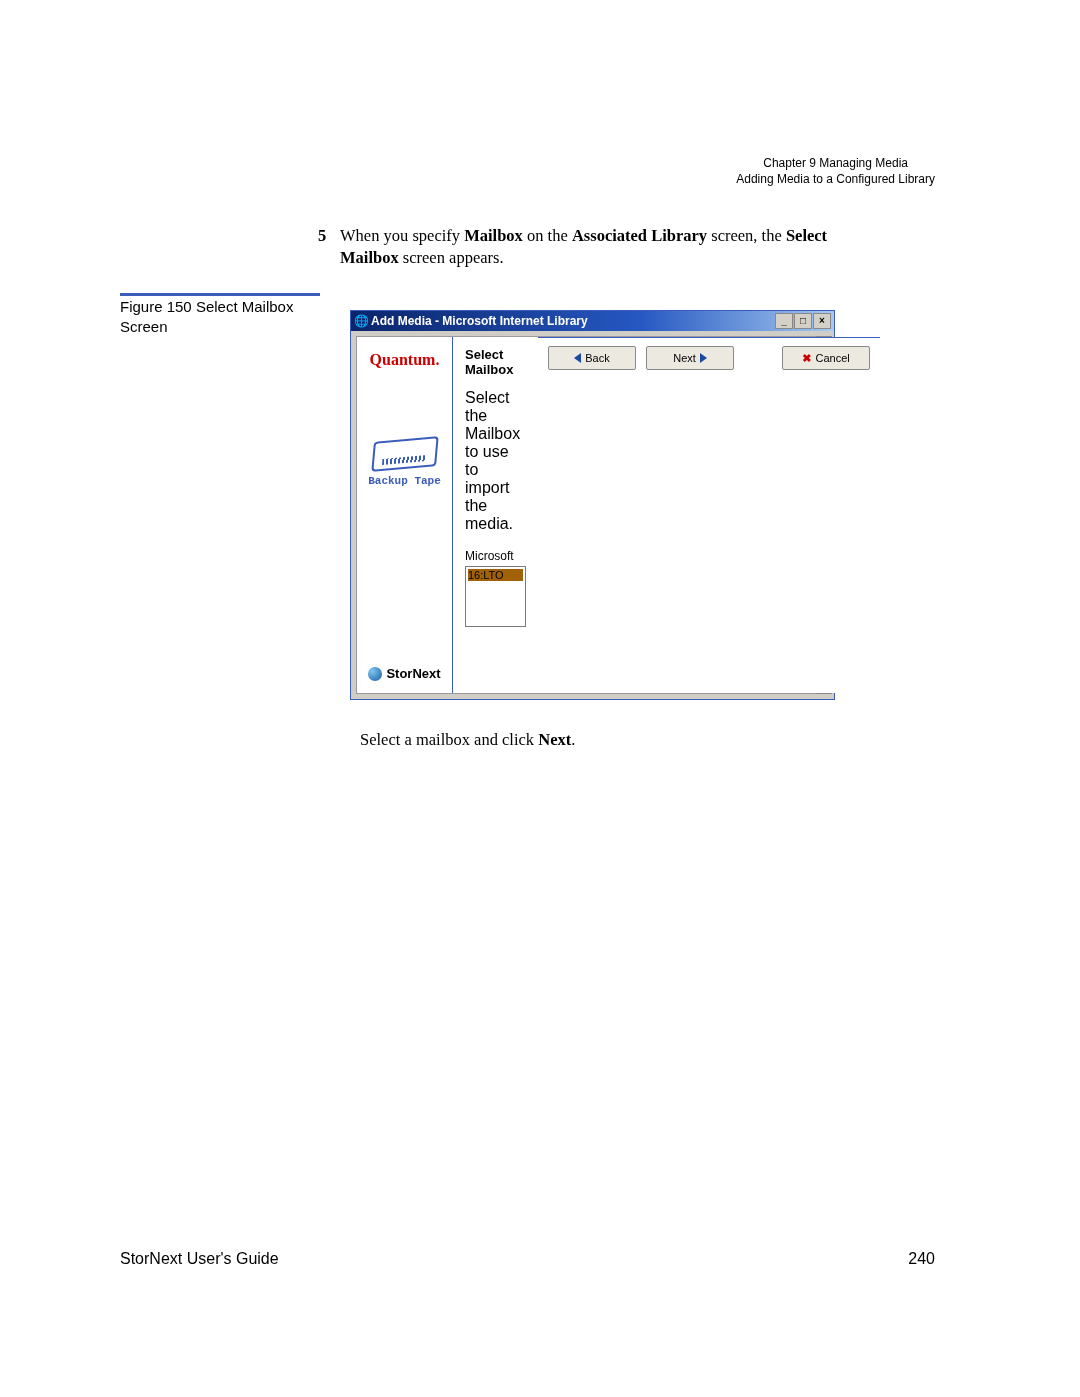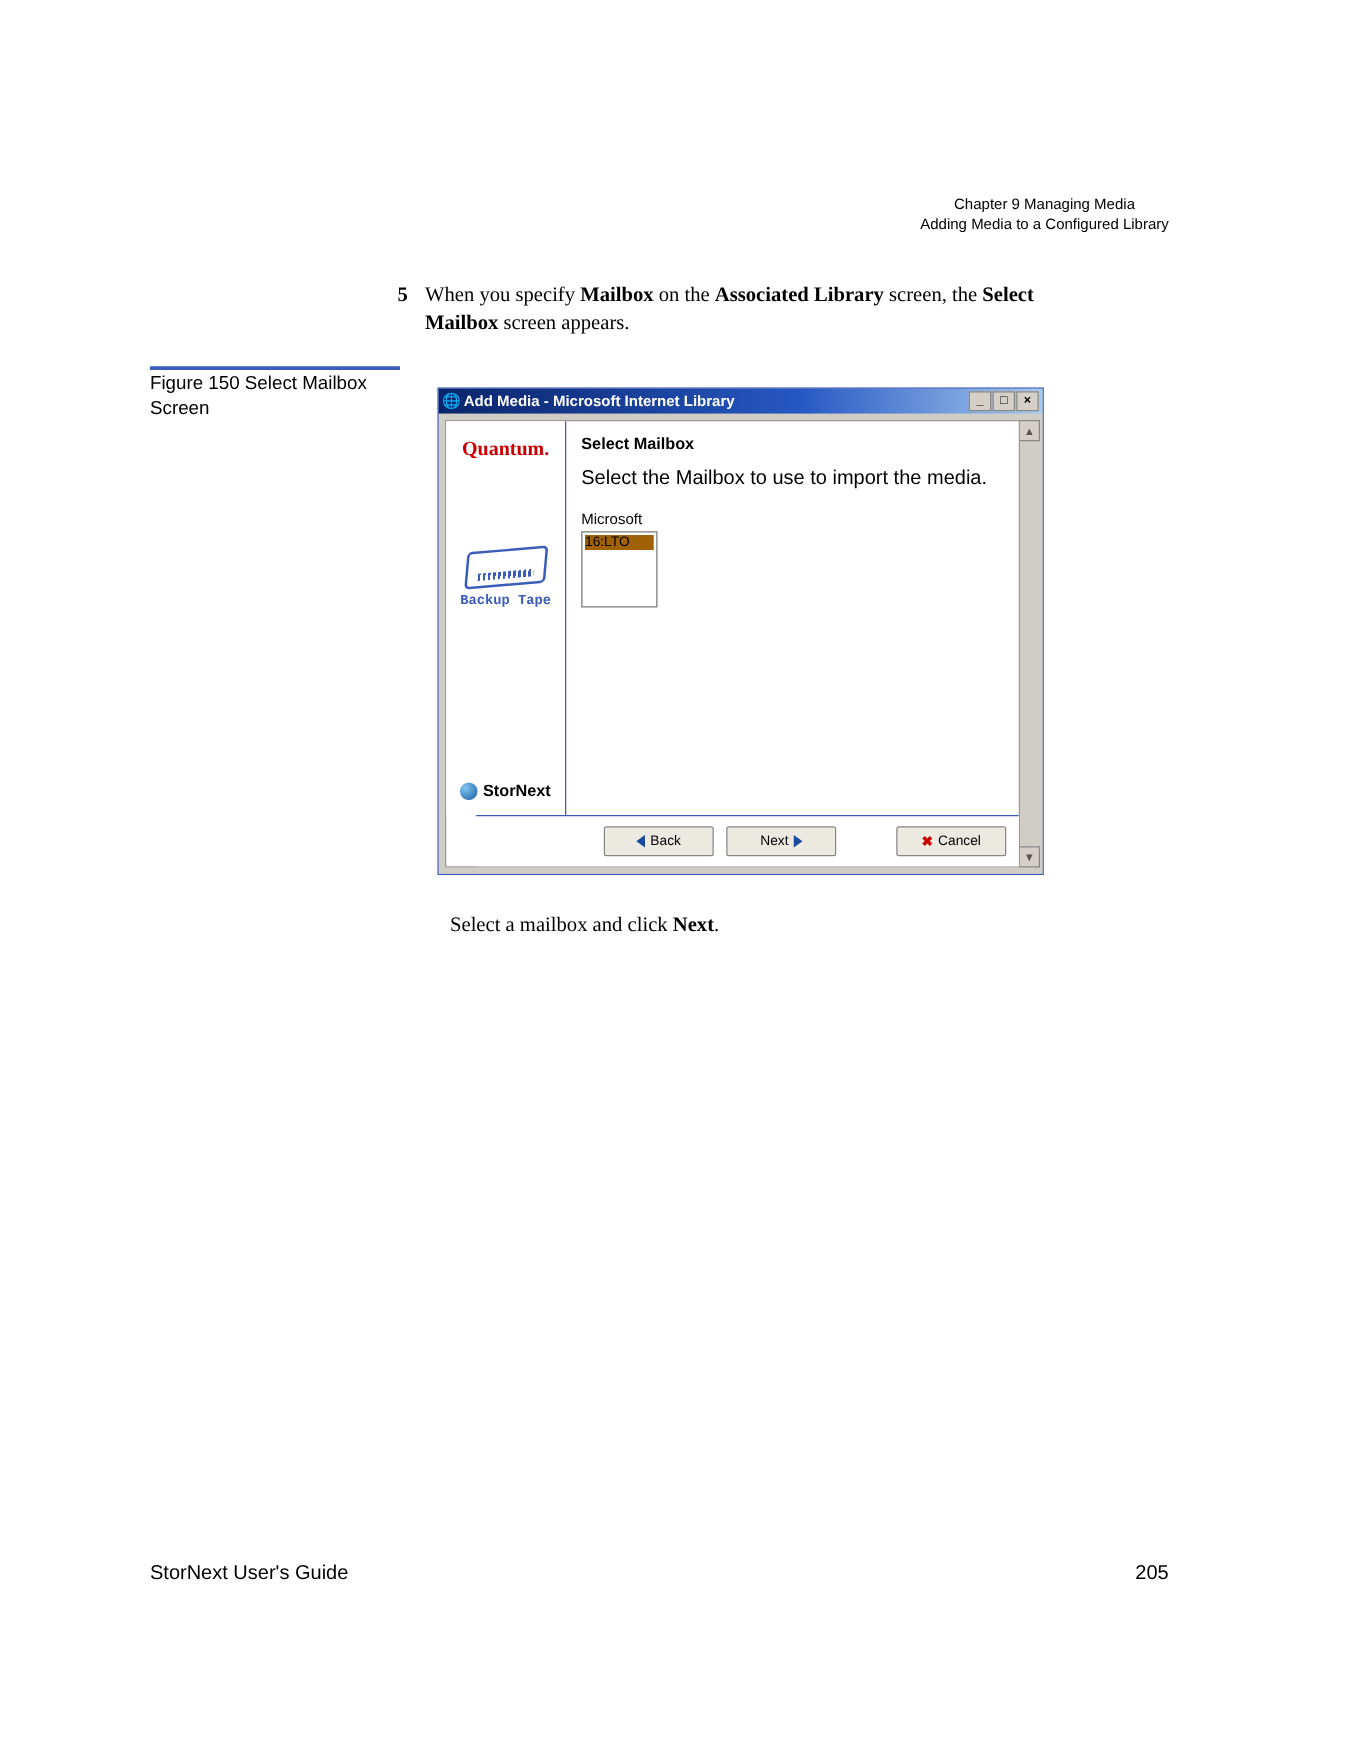--- a/index.html
+++ b/index.html
@@ -79,21 +79,21 @@
   .client {
     position: relative;
     height: calc(100% - 20px);
     background: #d0cdc6;
   }
   .inner-panel {
     position:absolute; left:5px; top:5px; right:18px; bottom:5px;
     background:#fff;
     border:1px solid #9a9a9a;
     display:flex;
-    flex-direction:column;
+    flex-direction:row;
   }
   .scroll-up, .scroll-down {
     position:absolute; right:2px;
     width:15px; height:15px;
     background:#d4d0c8; border:1px solid #888;
     display:flex; align-items:center; justify-content:center;
     font-size:9px; color:#555;
   }
   .scroll-up { top:5px; }
   .scroll-down { bottom:5px; }
@@ -147,21 +147,20 @@
     width:55px; height:55px;
     border:1px solid #7a7a7a;
     background:#fff; font-size:11px; padding:2px;
   }
   .listbox .sel { background:#a16207; }
   .button-row {
     border-top:1px solid #3a5cbb;
     padding:8px 10px;
     display:flex; justify-content:flex-end; gap:10px;
     background:#fff;
-    margin-left:24px;
   }
   .wiz-btn {
     min-width:70px; height:22px;
     background:#ece9e1;
     border:1px solid #888;
     border-radius:2px;
     font-size:11px;
     display:inline-flex; align-items:center; justify-content:center; gap:4px;
     padding:0 8px;
   }
@@ -250,13 +249,13 @@
       </div>
     </div>
   </div>
 </div>
 
 <div class="post-step">
   <span>Select a mailbox and click </span><b>Next</b><span>.</span>
 </div>
 
 <div class="footer-left">StorNext User's Guide</div>
-<div class="footer-right">205</div>
+<div class="footer-right">240</div>
 
 </body></html>

